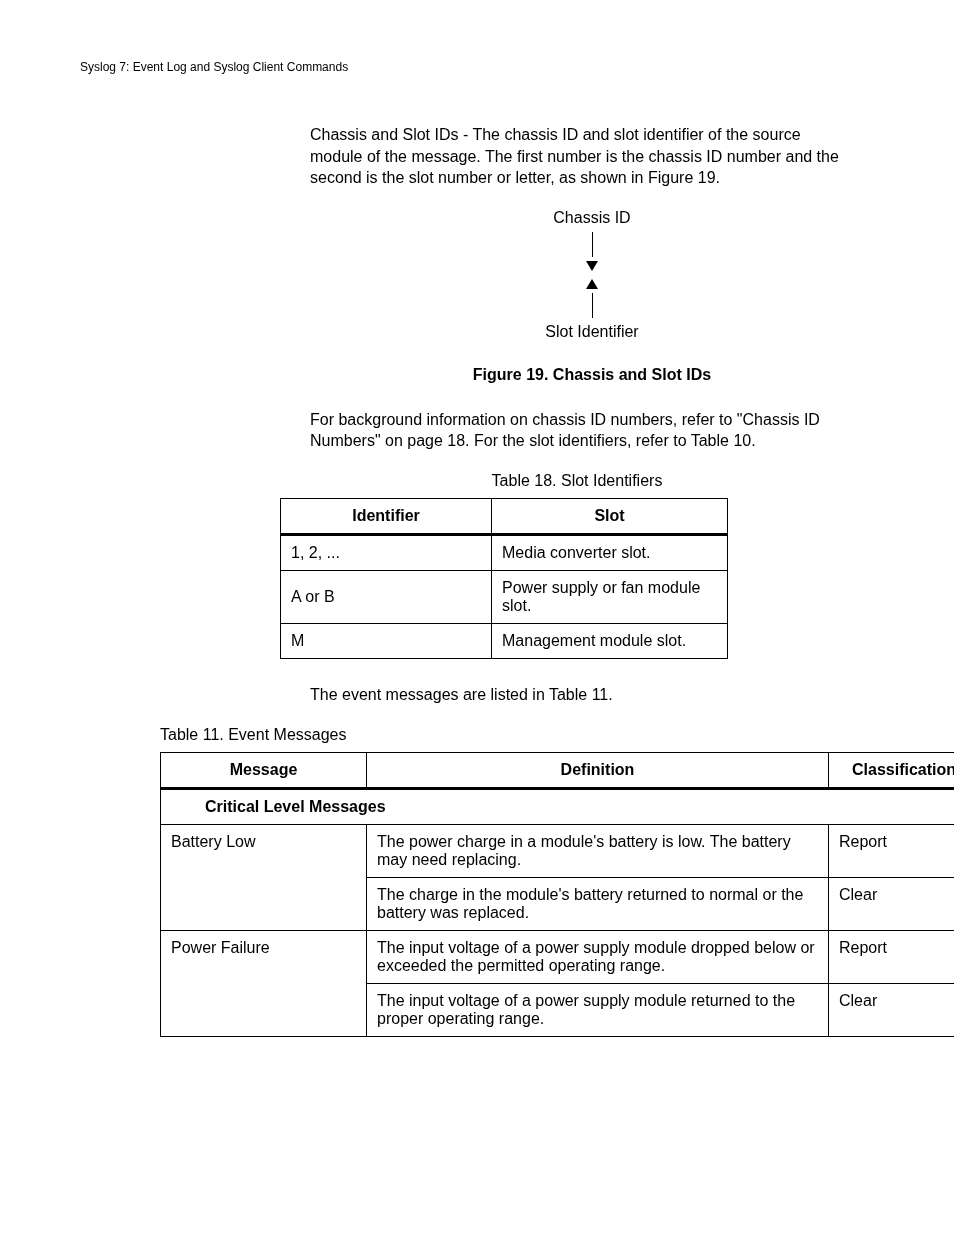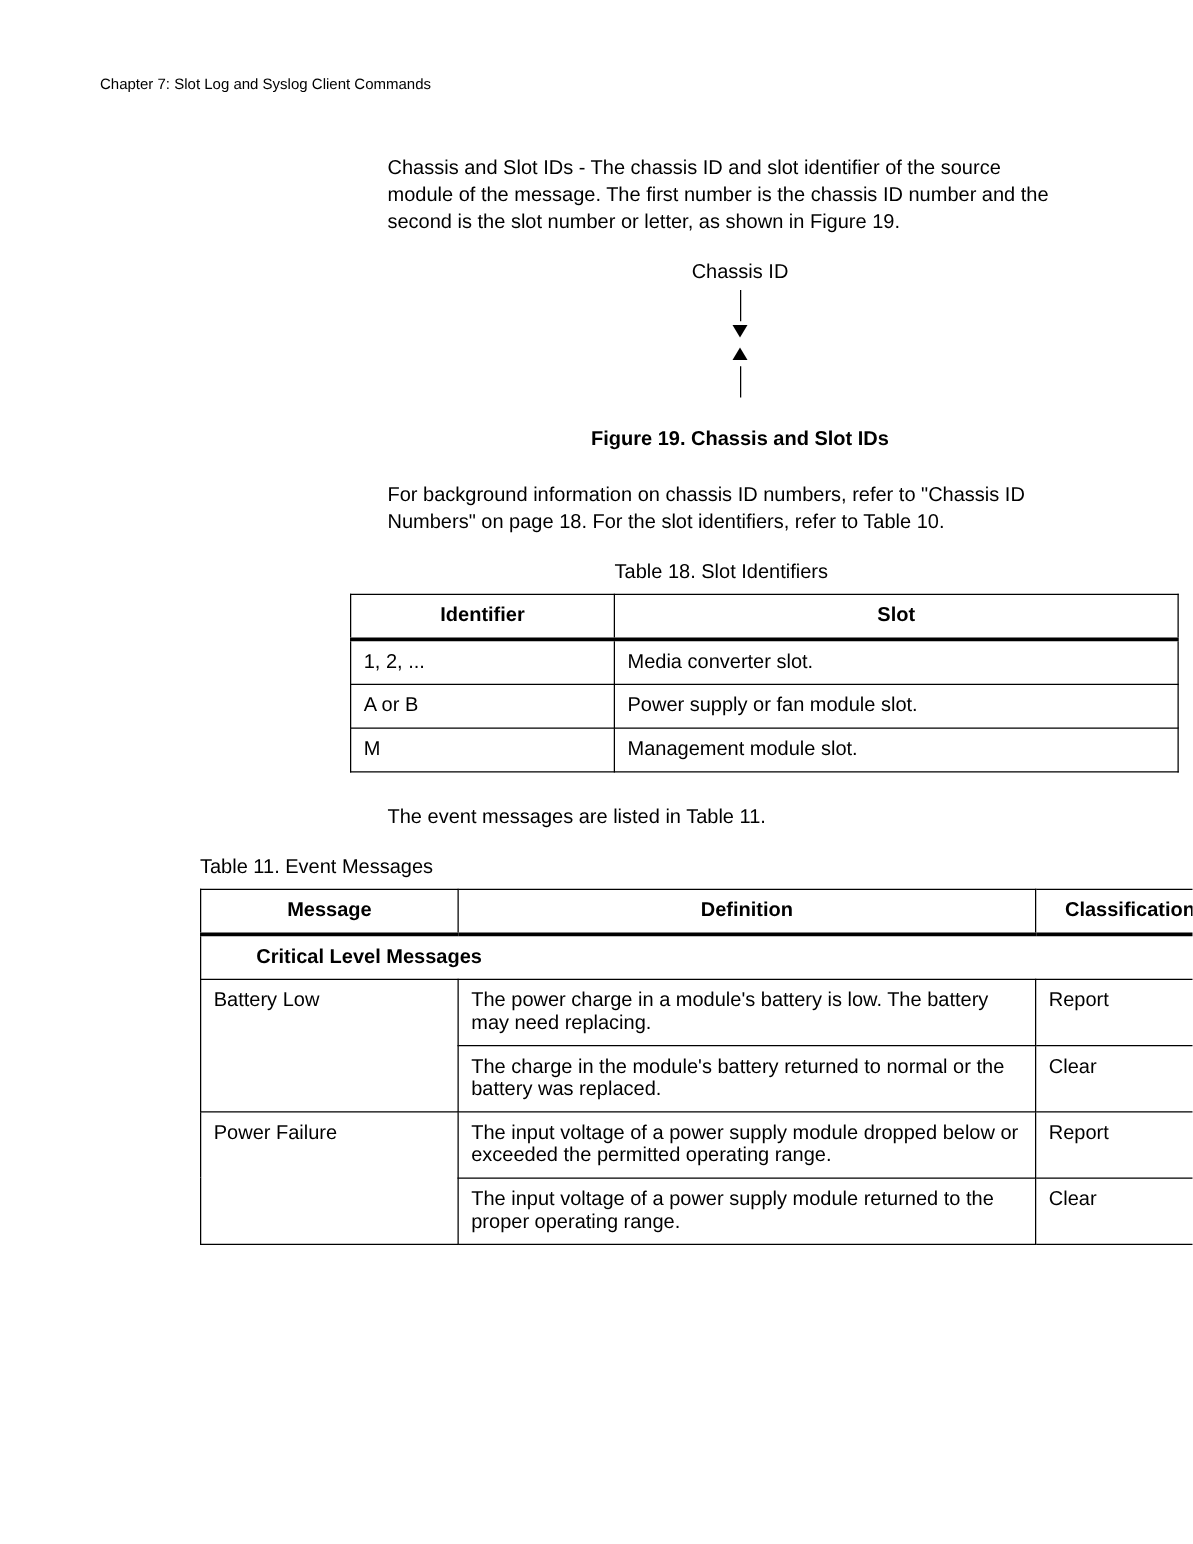--- a/index.html
+++ b/index.html
@@ -63,21 +63,21 @@
     .table-caption {
       margin-left: 200px;
       text-align: center;
       margin-bottom: 8px;
     }
     table {
       border-collapse: collapse;
     }
     .table10 {
       margin-left: 200px;
-      width: 663px;
+      width: 448px;
       margin-bottom: 25px;
     }
     .table10 th {
       border: 1px solid #000;
       border-bottom: 3px solid #000;
       padding: 8px 10px;
       font-weight: bold;
       text-align: center;
     }
     .table10 td {
@@ -111,30 +111,31 @@
     .table11 .section-row td {
       font-weight: bold;
       padding-left: 44px;
     }
     .table11 .col-msg { width: 185px; }
     .table11 .col-class { width: 130px; }
   </style>
 </head>
 <body>
 
-<div class="chapter-header">Chapter 7: Slot Log and Syslog Client Commands</div>
+<div class="chapter-header">Syslog 7: Event Log and Syslog Client Commands</div>
 
 <div class="body-text">Chassis and Slot IDs - The chassis ID and slot identifier of the source module of the message. The first number is the chassis ID number and the second is the slot number or letter, as shown in Figure 19.</div>
 
 <div class="figure-container">
   <div class="figure-label-top">Chassis ID</div>
   <div class="arrow-stem"></div>
   <div><span class="arrow-down"></span></div>
   <div><span class="arrow-up"></span></div>
   <div class="arrow-stem"></div>
+  <div class="figure-label-bottom">Slot Identifier</div>
 </div>
 
 <div class="figure-caption">Figure 19. Chassis and Slot IDs</div>
 
 <div class="body-text">For background information on chassis ID numbers, refer to "Chassis ID Numbers" on page 18. For the slot identifiers, refer to Table 10.</div>
 
 <div class="table-caption">Table 18. Slot Identifiers</div>
 
 <table class="table10">
   <thead>

